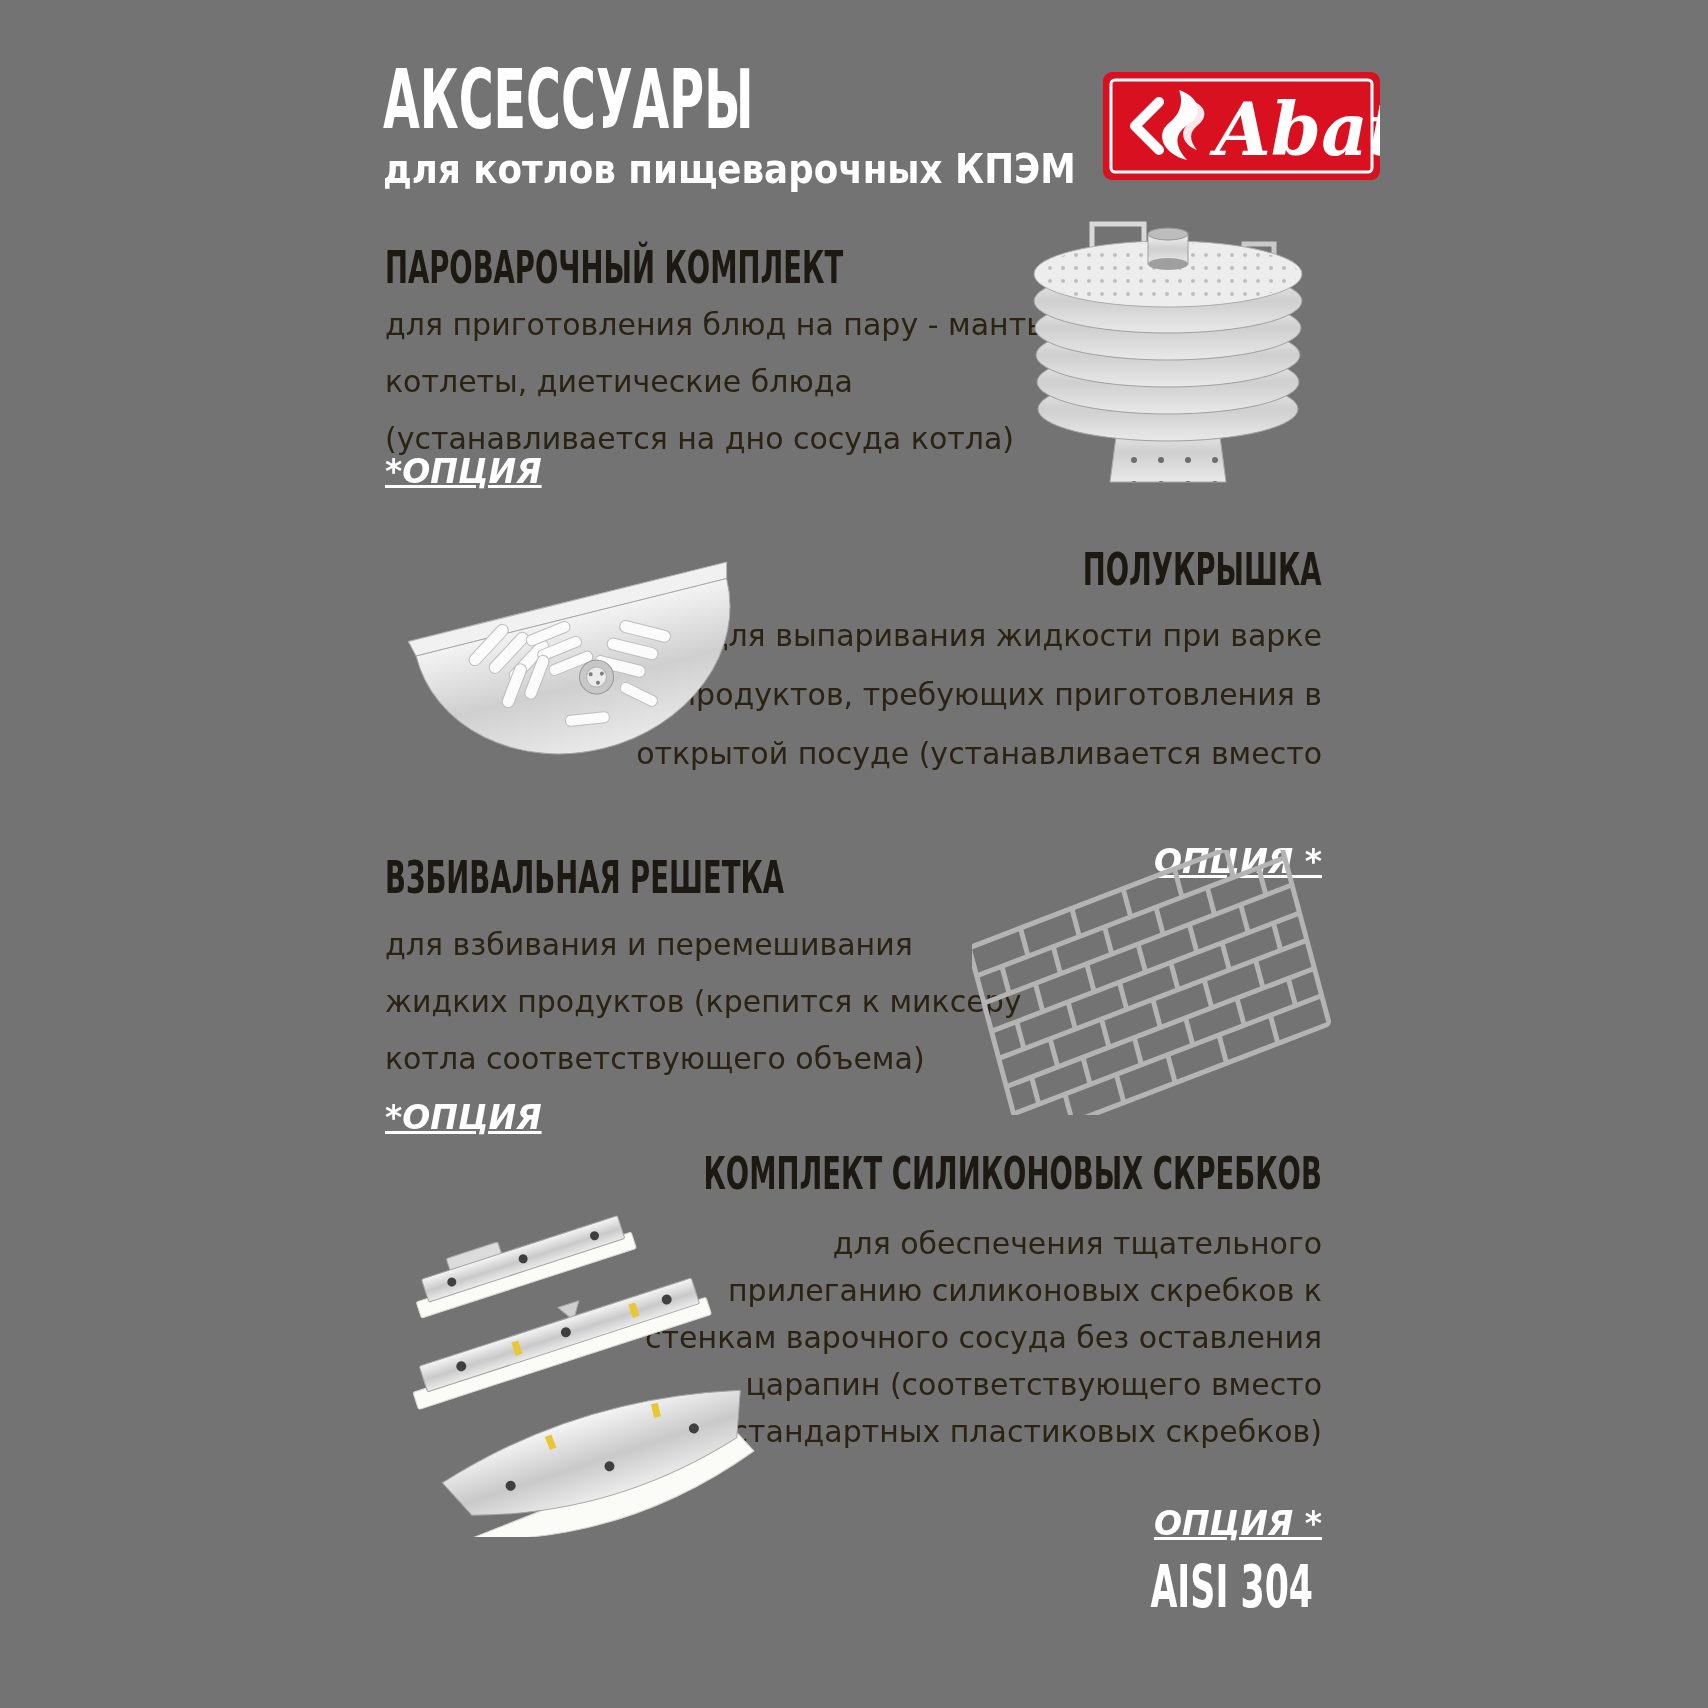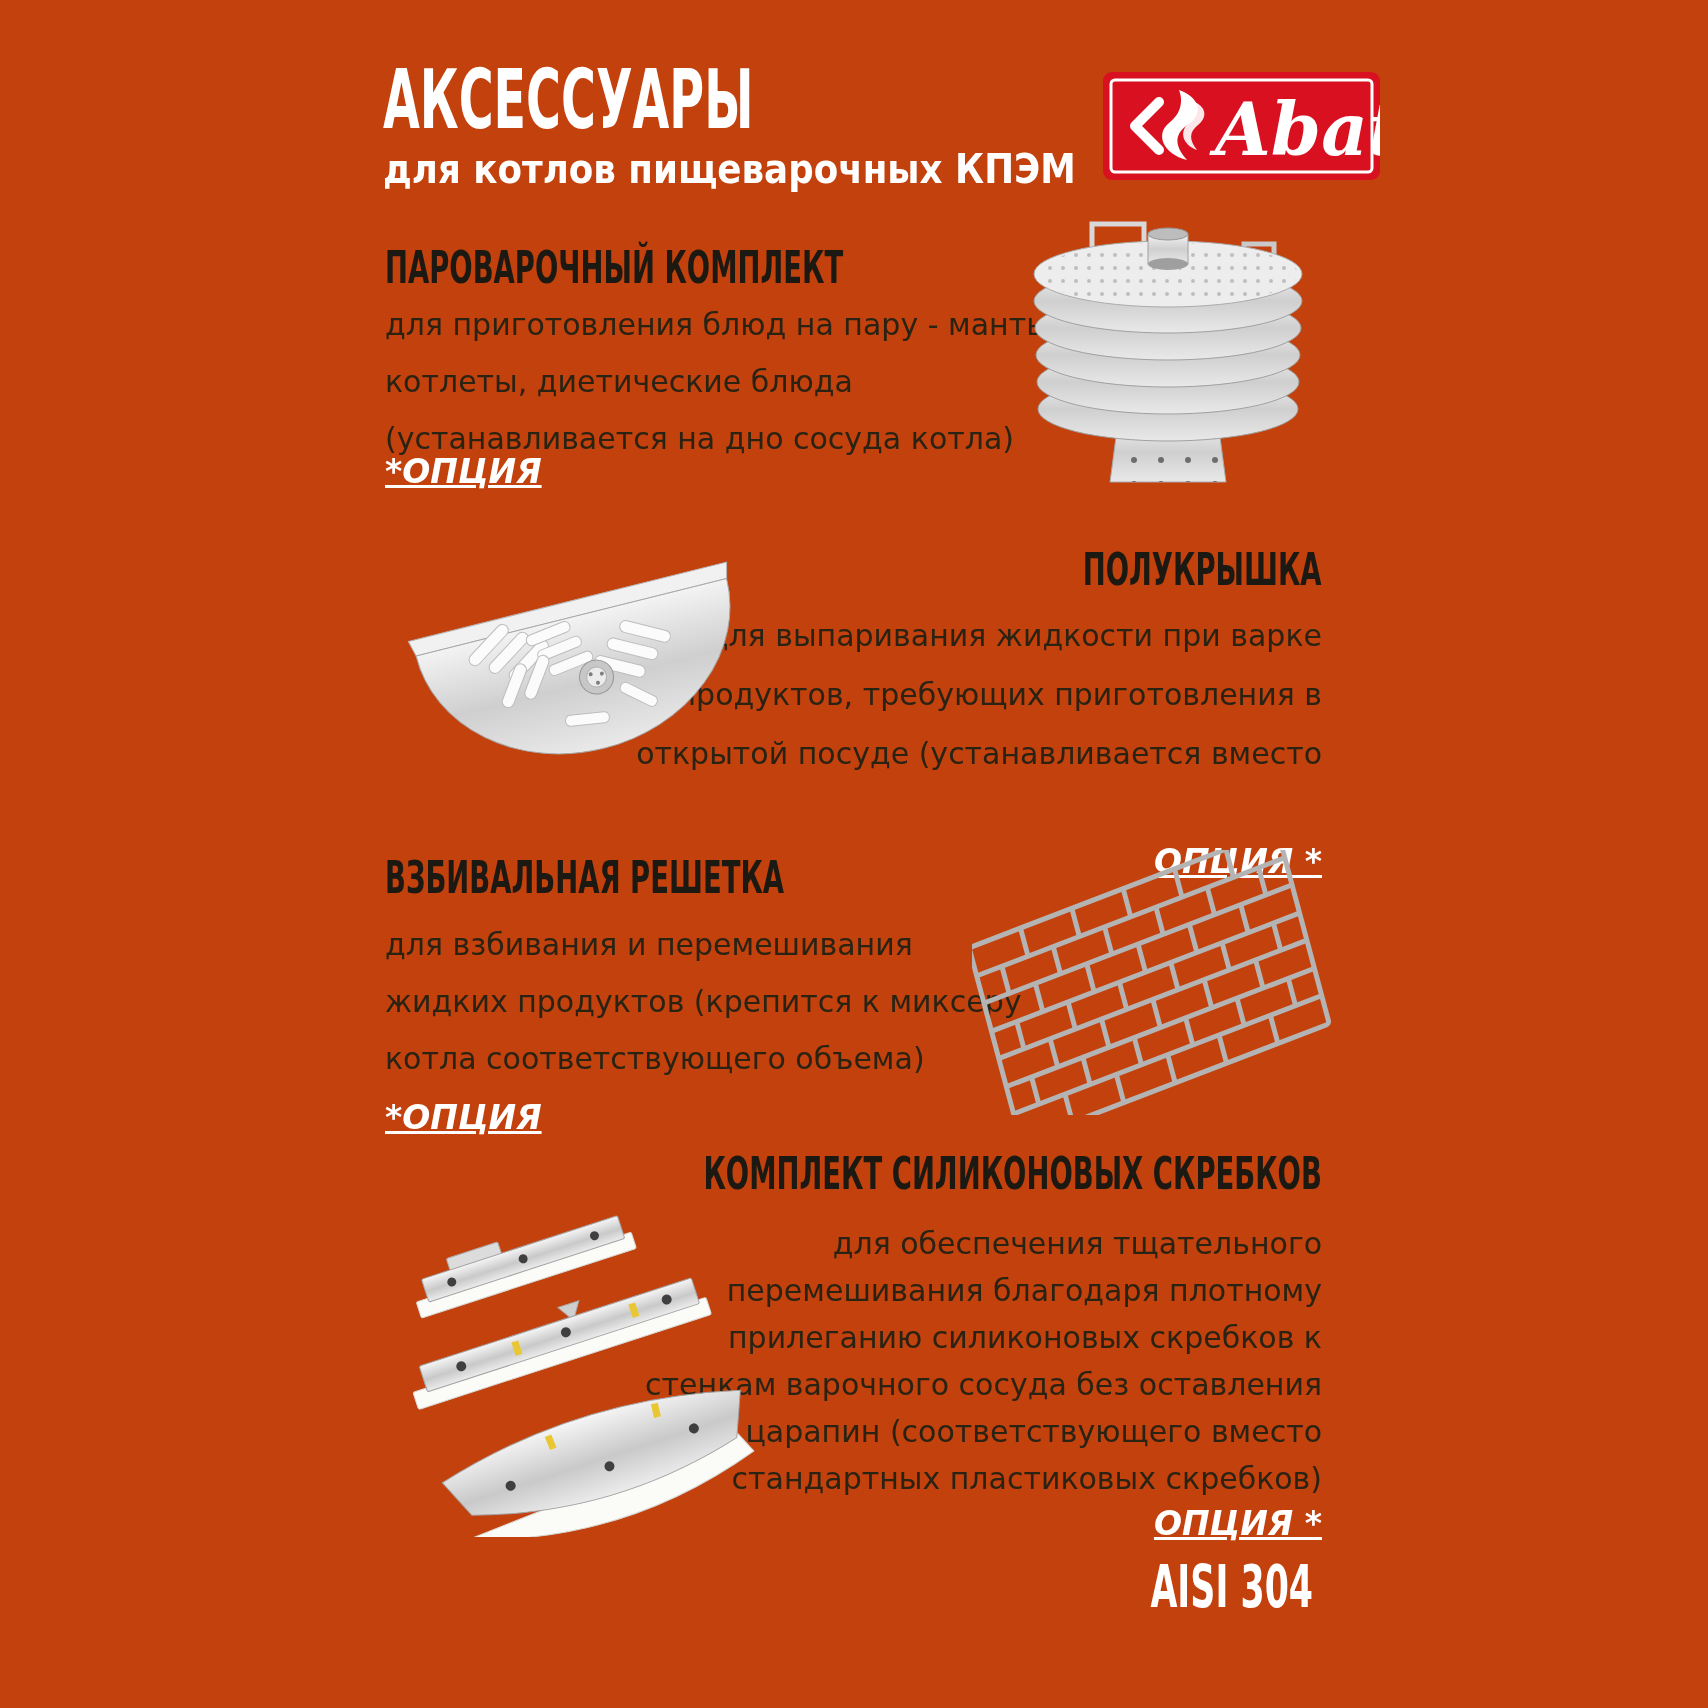--- a/index.html
+++ b/index.html
@@ -1,18 +1,18 @@
 <!DOCTYPE html>
 <html><head>
 <meta charset="utf-8">
 <style>
   html,body{margin:0;padding:0;}
   .page{
     position:relative;width:1708px;height:1708px;overflow:hidden;
-    background:#c2410c;
+    background:#737373;
     font-family:"DejaVu Sans", sans-serif;
   }
   .abs{position:absolute;}
   .cx{display:inline-block;white-space:nowrap;transform-origin:left center;}
   .cx-r{transform-origin:right center;}
   
   .title{left:383px;top:58px;color:#ffffff;font-weight:bold;font-size:82px;line-height:84px;}
   .title .cx{transform:scaleX(.58);}
   .subtitle{left:383px;top:146px;color:#ffffff;font-weight:bold;font-size:41px;line-height:46px;}
   .subtitle .cx{transform:scaleX(.87);}
@@ -175,21 +175,20 @@
                M55,171v29 M110,171v29 M165,171v29 M220,171v29 M275,171v29"></path>
       <path d="M27,29v28 M82,29v28 M137,29v28 M192,29v28 M247,29v28 M302,29v28
                M27,86v28 M82,86v28 M137,86v28 M192,86v28 M247,86v28 M302,86v28
                M27,143v28 M82,143v28 M137,143v28 M192,143v28 M247,143v28 M302,143v28"></path>
     </g>
   </svg>
 
   <div class="abs hd right s4h"><span class="cx cx-r">КОМПЛЕКТ СИЛИКОНОВЫХ СКРЕБКОВ</span></div>
   <div class="abs bd right lh47 s4b">
     <div class="ln">для обеспечения тщательного</div>
-    <div class="ln">перемешивания благодаря плотному</div>
     <div class="ln">прилеганию силиконовых скребков к</div>
     <div class="ln">стенкам варочного сосуда без оставления</div>
     <div class="ln">царапин (соответствующего вместо</div>
     <div class="ln">стандартных пластиковых скребков)</div>
   </div>
   <div class="abs opt right s4o">ОПЦИЯ *</div>
 
   <div class="abs material"><span class="cx cx-r">AISI 304</span></div>
 
   <svg class="abs img-scrapers" width="375" height="325" viewBox="0 0 375 325">

